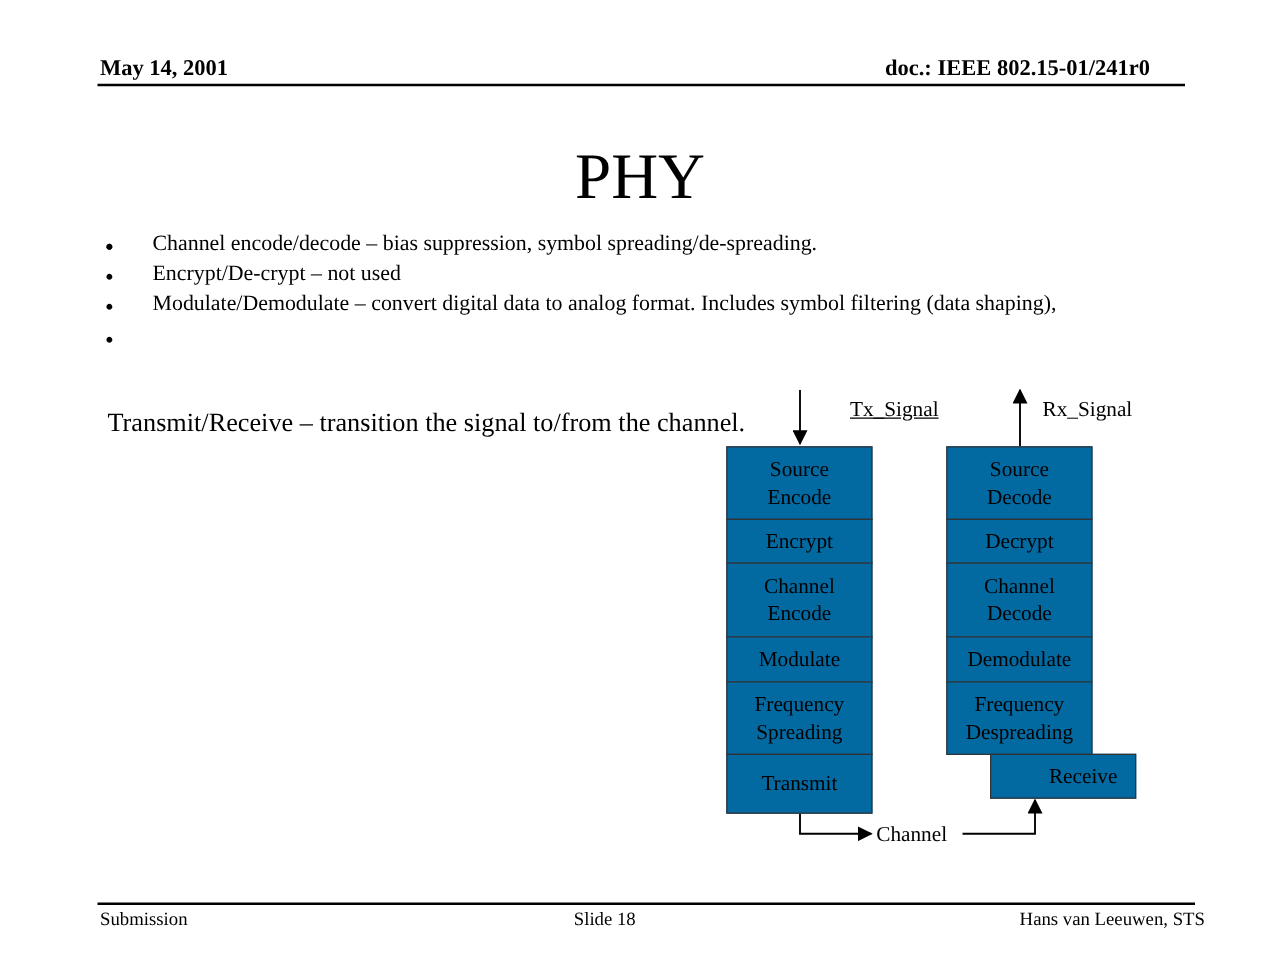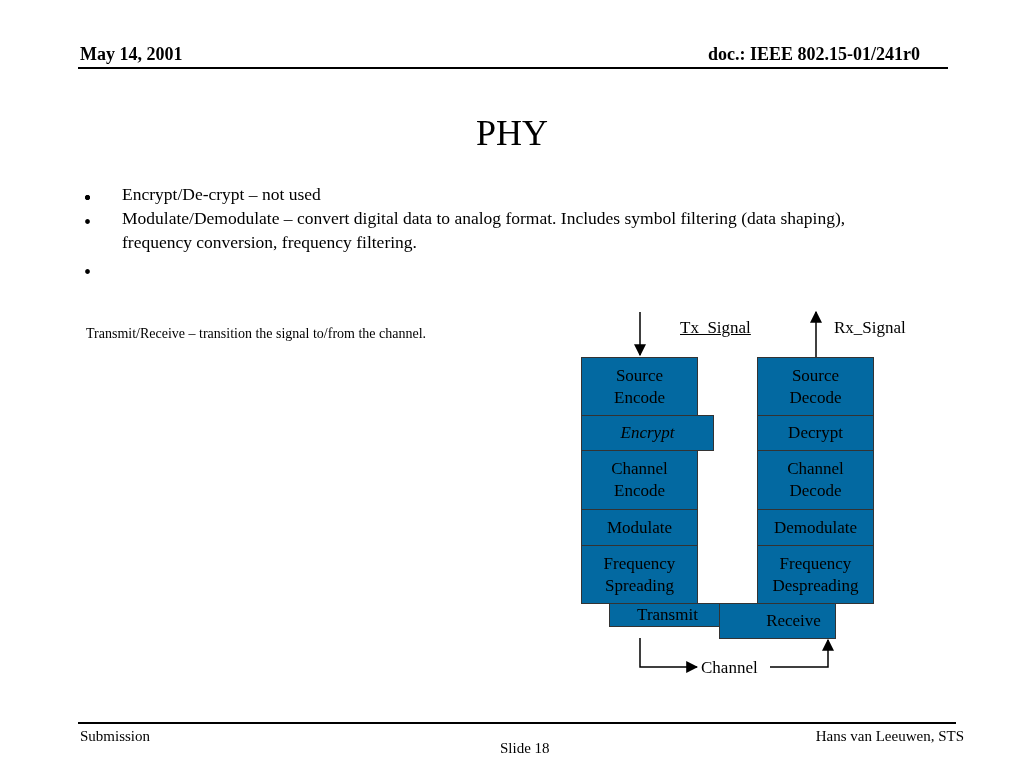--- a/index.html
+++ b/index.html
@@ -1,25 +1,25 @@
 <!DOCTYPE html>
 <html><head>
 <meta charset="utf-8">
 <style>
   html, body { margin:0; padding:0; background:#ffffff; }
   body { width:1024px; height:768px; position:relative; overflow:hidden;
          font-family:"Liberation Serif", serif; color:#000; }
   .abs { position:absolute; }
   .hdr { font-weight:bold; font-size:18px; top:44px; }
   .rule { position:absolute; left:78px; width:870px; height:2px; background:#000; }
-  .title { left:0; width:1024px; text-align:center; top:112px; font-size:36px; }
+  .title { left:0; width:1024px; text-align:center; top:112px; font-size:52px; }
   .bullet-list { left:82px; top:182px; width:880px; font-size:17.5px; line-height:24px; }
   .bl { position:relative; padding-left:40px; }
   .bl .dot { position:absolute; left:2px; top:6px; font-size:20px; line-height:20px; }
-  .plain { font-size:14px; }
+  .plain { font-size:21px; }
   .box { position:absolute; border:1.5px solid #333; box-sizing:border-box; background:#0369a1;
          display:flex; align-items:center; justify-content:center; text-align:center;
          font-size:17px; line-height:22px; }
   .lbl { position:absolute; font-size:17px; }
   .ftr { top:728px; font-size:15px; }
 </style>
 </head>
 <body>
 
 <div class="abs hdr" style="left:80px;">May 14, 2001</div>
@@ -27,31 +27,29 @@
 <div class="rule" style="top:67px;"></div>
 
 <div class="abs title">PHY</div>
 
 <div class="abs bullet-list">
   <div class="bl">
     <span class="dot">•</span>
   </div>
   <div class="bl">
     <span class="dot">•</span>
+    <span>Channel encode/decode – bias suppression, symbol spreading/de-spreading.</span>
   </div>
   <div class="bl">
     <span class="dot">•</span>
     <span>Encrypt/De-crypt – not used</span>
   </div>
   <div class="bl">
     <span class="dot">•</span>
     <span>Modulate/Demodulate – convert digital data to analog format. Includes symbol filtering (data shaping),</span>
-  </div>
-  <div class="bl">
-    <span>frequency conversion, frequency filtering.</span>
   </div>
   <div class="bl">
     <span class="dot" style="top:8px;">•</span>
   </div>
 </div>
 <div class="abs plain" style="left:86px; top:326px;">Transmit/Receive – transition the signal to/from the channel.</div>
 
 <div>
   <svg class="abs" style="left:0; top:0;" width="1024" height="768">
     <defs>
@@ -73,21 +71,21 @@
   <div class="lbl" style="left:834px; top:318px;">Rx_Signal</div>
   <div class="lbl" style="left:701px; top:658px;">Channel</div>
 
   <div id="tx-stack">
       <div class="box" style="left: 581px; top: 357px; width: 117px; height: 59px;">
         <div>
           <div>Source</div>
           <div>Encode</div>
         </div>
       </div>
-      <div class="box" style="left: 581px; top: 415px; width: 133px; height: 36px; font-style: italic;">
+      <div class="box" style="left: 581px; top: 415px; width: 117px; height: 36px;">
         <div>
           <div>Encrypt</div>
         </div>
       </div>
       <div class="box" style="left: 581px; top: 450px; width: 117px; height: 60px;">
         <div>
           <div>Channel</div>
           <div>Encode</div>
         </div>
       </div>
@@ -95,21 +93,21 @@
         <div>
           <div>Modulate</div>
         </div>
       </div>
       <div class="box" style="left: 581px; top: 545px; width: 117px; height: 59px;">
         <div>
           <div>Frequency</div>
           <div>Spreading</div>
         </div>
       </div>
-      <div class="box" style="left: 581px; top: 603px; width: 117px; height: 24px; margin-left: 28px;">
+      <div class="box" style="left: 581px; top: 603px; width: 117px; height: 48px;">
         <div>
           <div>Transmit</div>
         </div>
       </div>
     </div>
   <div id="rx-stack">
       <div class="box" style="left: 757px; top: 357px; width: 117px; height: 59px;">
         <div>
           <div>Source</div>
           <div>Decode</div>
@@ -130,24 +128,24 @@
         <div>
           <div>Demodulate</div>
         </div>
       </div>
       <div class="box" style="left: 757px; top: 545px; width: 117px; height: 59px;">
         <div>
           <div>Frequency</div>
           <div>Despreading</div>
         </div>
       </div>
-      <div class="box" style="left: 719px; top: 603px; width: 117px; height: 36px; padding-left: 32px;">
+      <div class="box" style="left: 792px; top: 603px; width: 117px; height: 36px; padding-left: 32px;">
         <div>
           <div>Receive</div>
         </div>
       </div>
     </div>
 </div>
 
 <div class="rule" style="top:722px; left:78px; width:878px; height:1.5px;"></div>
 <div class="abs ftr" style="left:80px;">Submission</div>
-<div class="abs ftr" style="left:500px;margin-top:12px;">Slide 18</div>
+<div class="abs ftr" style="left:459px;">Slide 18</div>
 <div class="abs ftr" style="right:60px;">Hans van Leeuwen, STS</div>
 
 </body></html>

